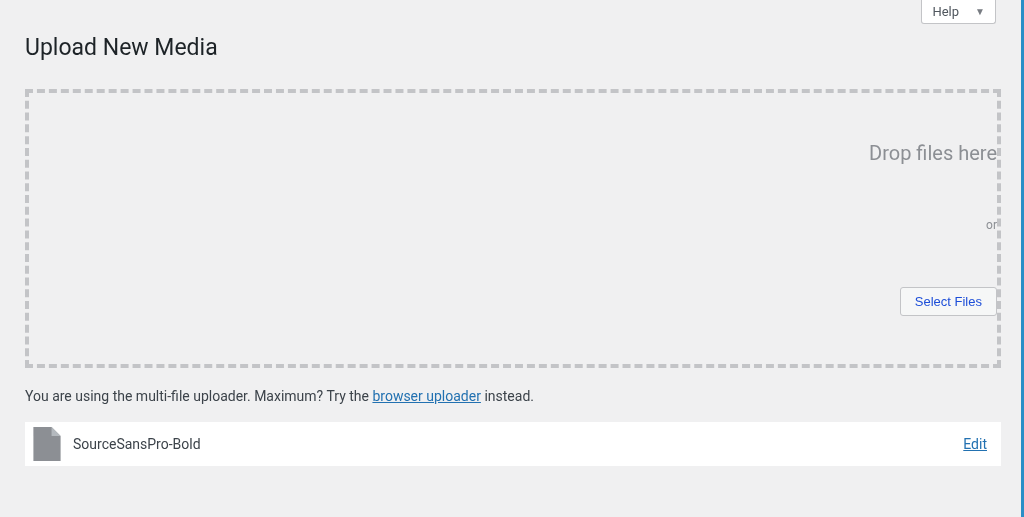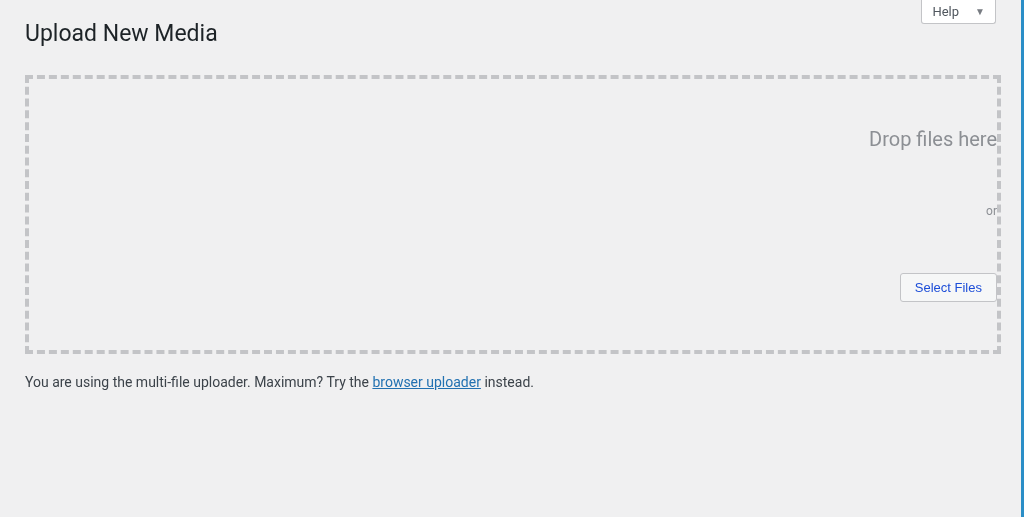--- a/index.html
+++ b/index.html
@@ -31,21 +31,21 @@
       border-radius: 0 0 3px 3px;
       display: flex;
       align-items: center;
       gap: 16px;
     }
     .help-button .triangle {
       font-size: 10px;
       color: #787c82;
     }
     .wrap {
-      padding: 10px 20px 0 25px;
+      padding: 24px 20px 0 25px;
     }
     .page-title {
       font-size: 23px;
       font-weight: 400;
       color: #1d2327;
       padding: 9px 0 4px 0;
       line-height: 1.3;
     }
     .drop-zone {
       border: 4px dashed #c3c4c7;
@@ -138,13 +138,23 @@
     <div class="drop-title">Drop files here</div>
     <div class="drop-or">or</div>
     <button class="select-files-btn">Select Files</button>
   </div>
 
   <p class="info-row">
     <span>You are using the multi-file uploader. Maximum? Try the </span><a href="#">browser uploader</a><span> instead.</span>
   </p>
 
 
+  <div class="media-item">
+    <div class="file-icon">
+      <svg viewBox="0 0 24 30" xmlns="http://www.w3.org/2000/svg">
+        <path d="M 0 0 L 16 0 L 24 8 L 24 30 L 0 30 Z" fill="#8c8f94"></path>
+        <path d="M 16 0 L 16 8 L 24 8 Z" fill="#b4b9be"></path>
+      </svg>
+    </div>
+    <div class="file-name">SourceSansPro-Bold</div>
+    <a class="edit-link">Edit</a>
+  </div>
 </div>
 
 </body></html>

